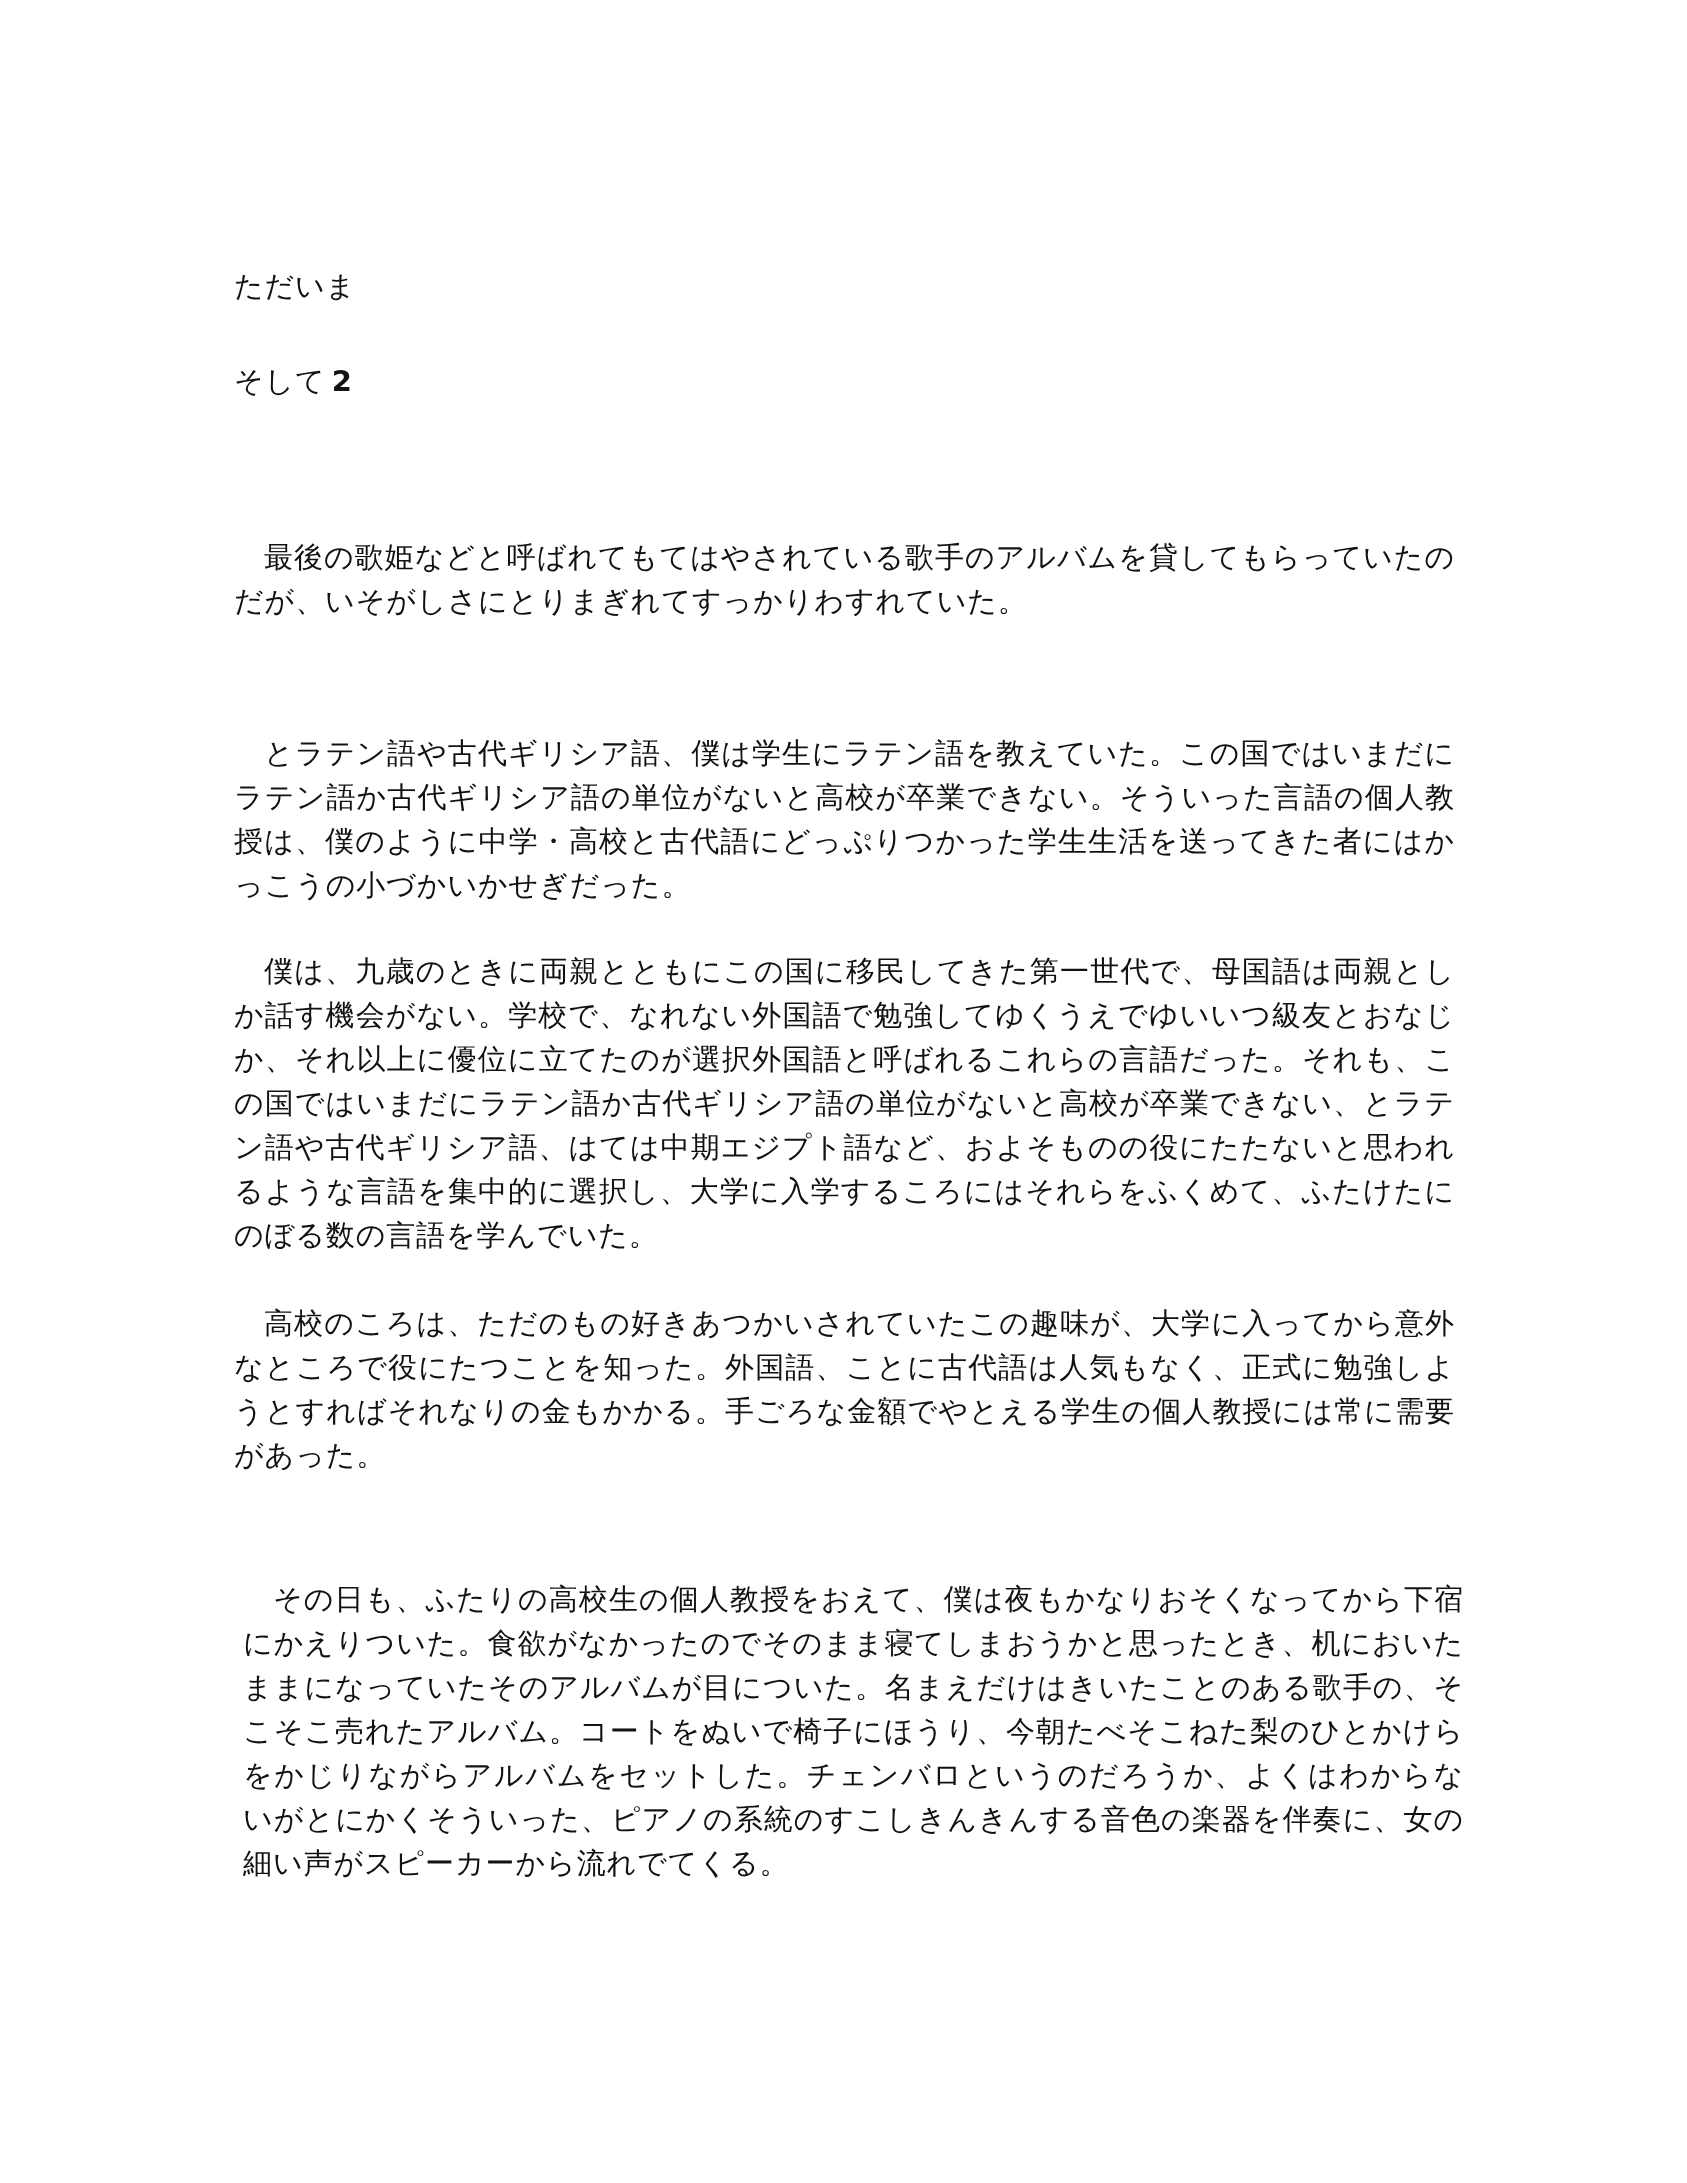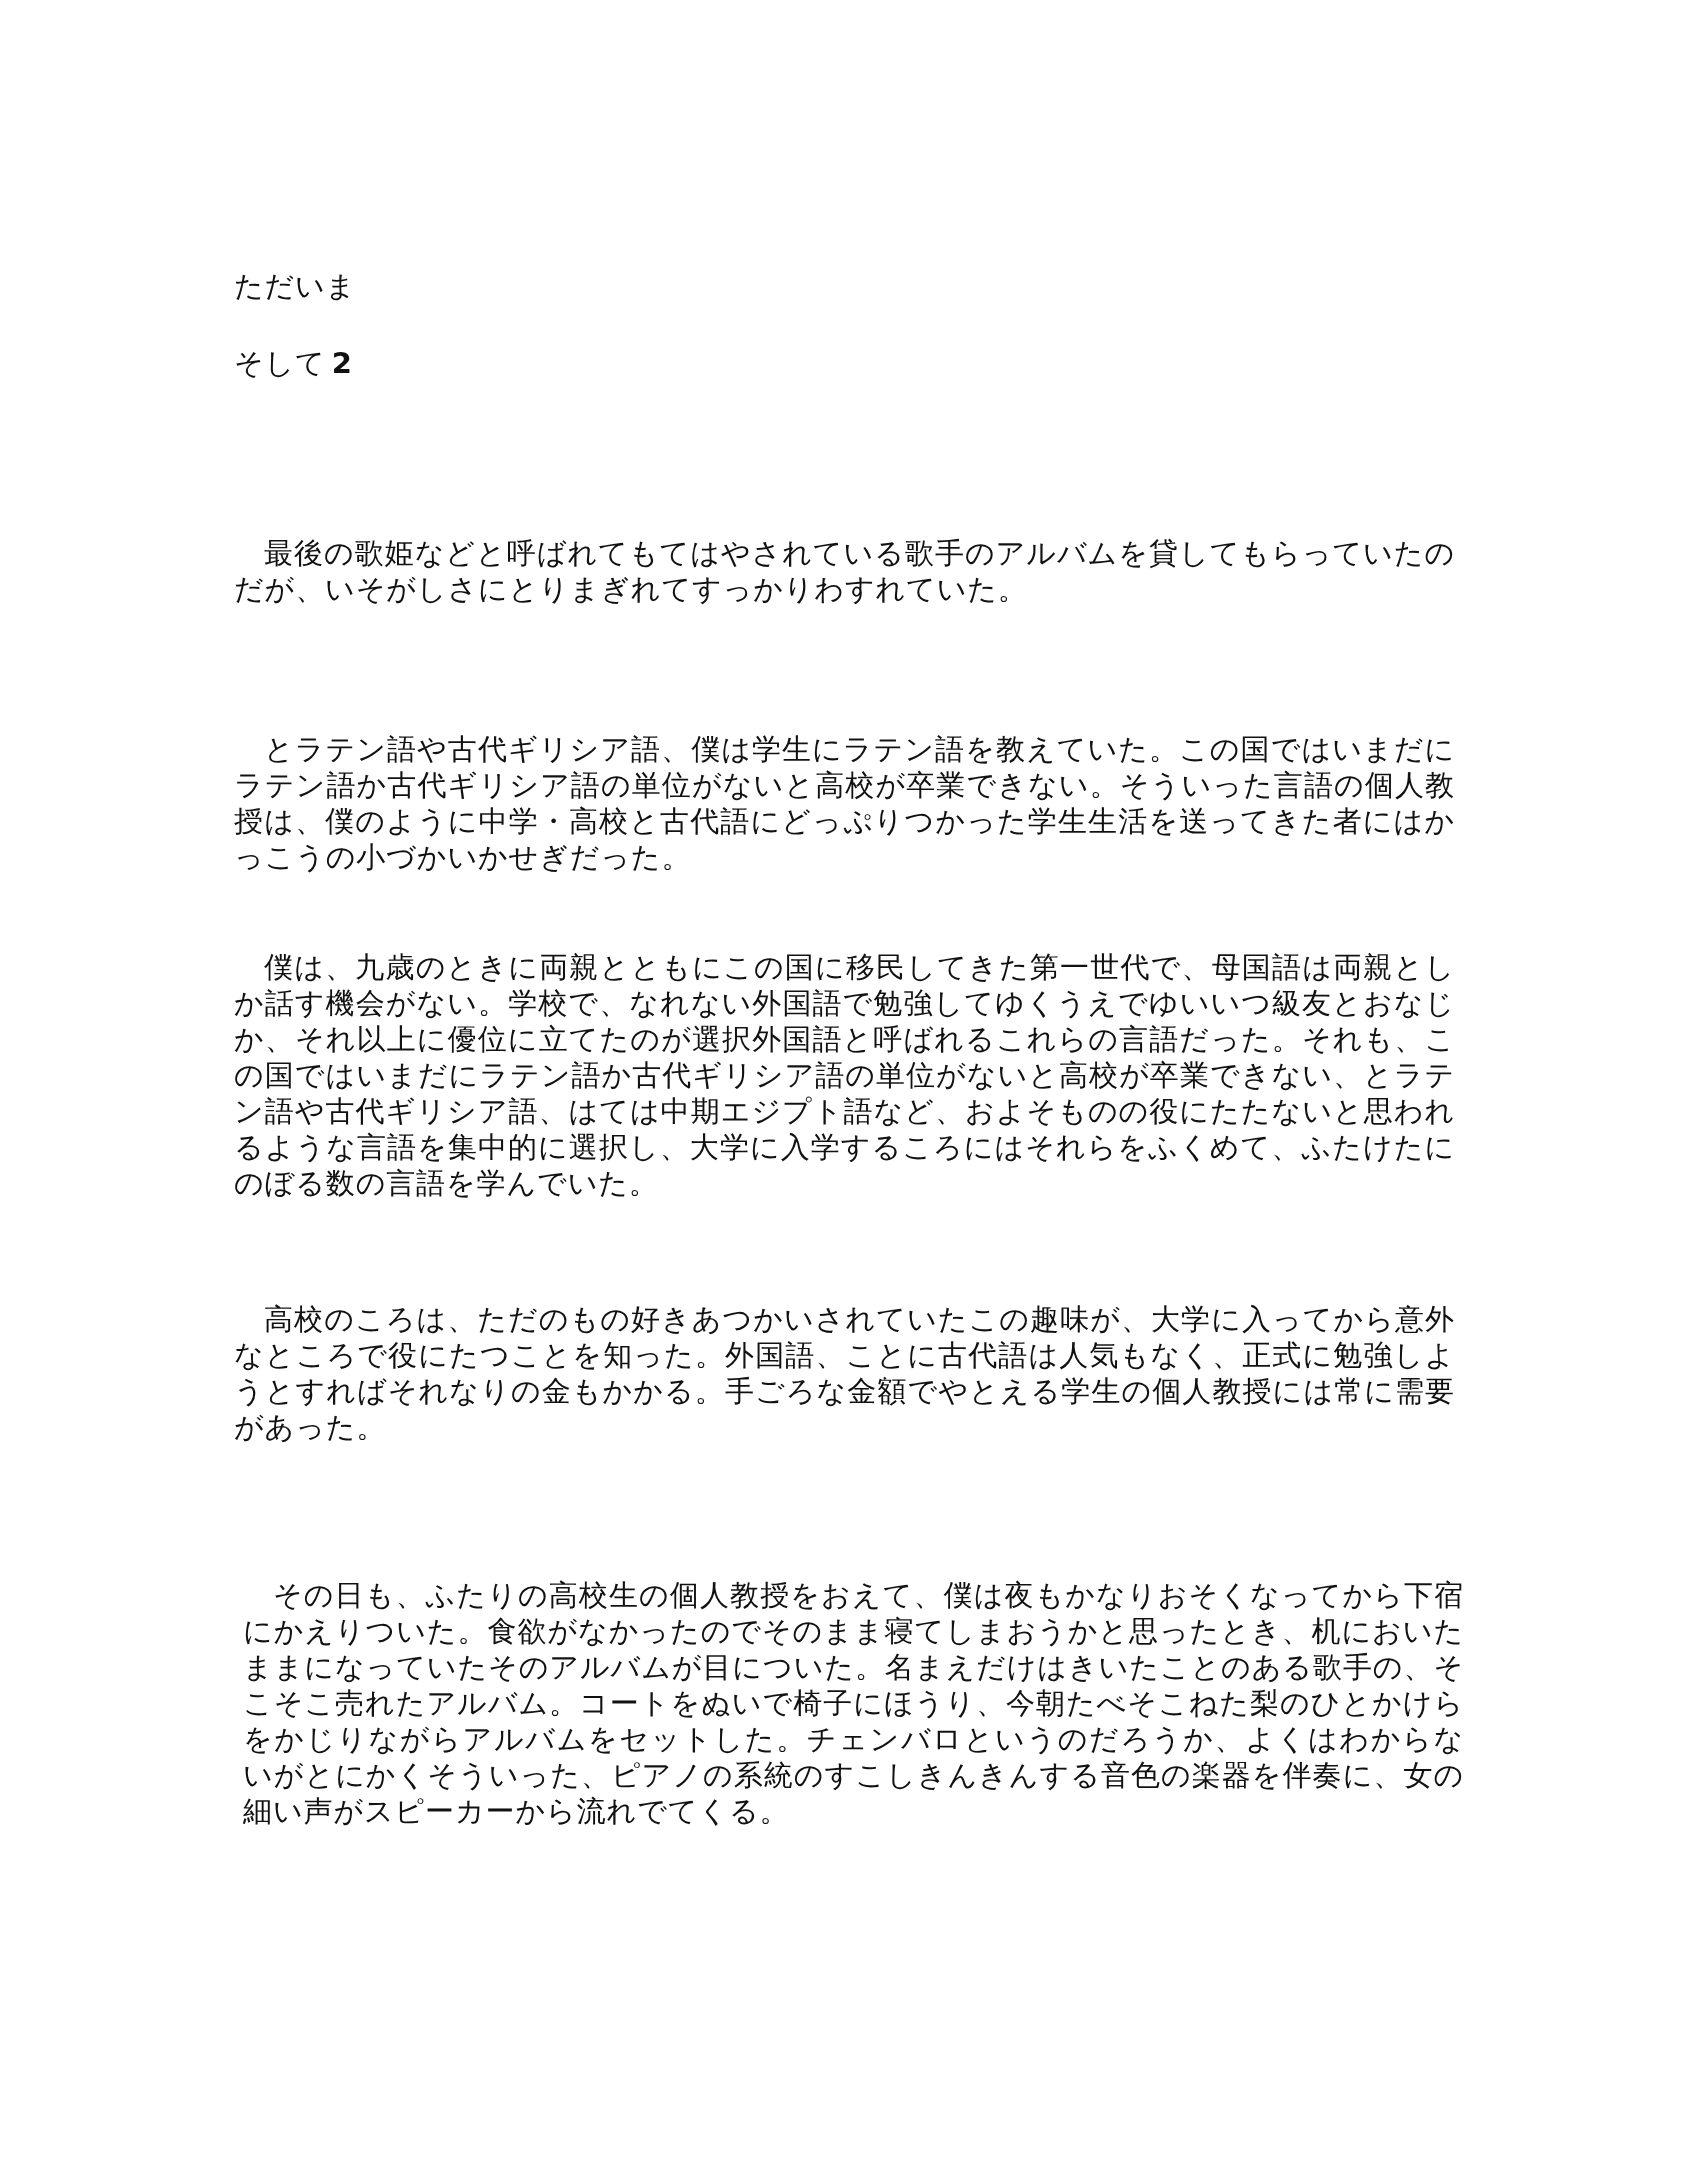--- a/index.html
+++ b/index.html
@@ -32,36 +32,36 @@
     .title .num {
       font-family: "DejaVu Sans", "Liberation Sans", sans-serif;
       font-weight: bold;
       margin-left: 6.2px;
     }
     .para {
       position: absolute;
       left: 0;
       width: 1221px;
       font-size: 29px;
-      line-height: 36px;
+      line-height: 44px;
       text-indent: 30px;
       text-align: justify;
       letter-spacing: 0.9px;
       word-break: break-all;
       line-break: strict;
     }
   </style>
 </head>
 <body>
 
 <div class="page">
   <div class="title" style="top:269px;font-family:Liberation Serif, serif;">
     <span>ただいま</span>
   </div>
-  <div class="title" style="top:346px;">
+  <div class="title" style="top:364px;">
     <span>そして</span><span class="num">2</span>
   </div>
 
   <p class="para" style="top:535px; margin:0;">最後の歌姫などと呼ばれてもてはやされている歌手のアルバムを貸してもらっていたのだが、いそがしさにとりまぎれてすっかりわすれていた。</p>
   <p class="para" style="top:731px; margin:0;">とラテン語や古代ギリシア語、僕は学生にラテン語を教えていた。この国ではいまだにラテン語か古代ギリシア語の単位がないと高校が卒業できない。そういった言語の個人教授は、僕のように中学・高校と古代語にどっぷりつかった学生生活を送ってきた者にはかっこうの小づかいかせぎだった。</p>
   <p class="para" style="top:949px; margin:0;">僕は、九歳のときに両親とともにこの国に移民してきた第一世代で、母国語は両親としか話す機会がない。学校で、なれない外国語で勉強してゆくうえでゆいいつ級友とおなじか、それ以上に優位に立てたのが選択外国語と呼ばれるこれらの言語だった。それも、この国ではいまだにラテン語か古代ギリシア語の単位がないと高校が卒業できない、とラテン語や古代ギリシア語、はては中期エジプト語など、およそものの役にたたないと思われるような言語を集中的に選択し、大学に入学するころにはそれらをふくめて、ふたけたにのぼる数の言語を学んでいた。</p>
   <p class="para" style="top:1301px; margin:0;">高校のころは、ただのもの好きあつかいされていたこの趣味が、大学に入ってから意外なところで役にたつことを知った。外国語、ことに古代語は人気もなく、正式に勉強しようとすればそれなりの金もかかる。手ごろな金額でやとえる学生の個人教授には常に需要があった。</p>
   <p class="para" style="top:1568px; margin:9px;">その日も、ふたりの高校生の個人教授をおえて、僕は夜もかなりおそくなってから下宿にかえりついた。食欲がなかったのでそのまま寝てしまおうかと思ったとき、机においたままになっていたそのアルバムが目についた。名まえだけはきいたことのある歌手の、そこそこ売れたアルバム。コートをぬいで椅子にほうり、今朝たべそこねた梨のひとかけらをかじりながらアルバムをセットした。チェンバロというのだろうか、よくはわからないがとにかくそういった、ピアノの系統のすこしきんきんする音色の楽器を伴奏に、女の細い声がスピーカーから流れでてくる。</p>
 </div>
 

